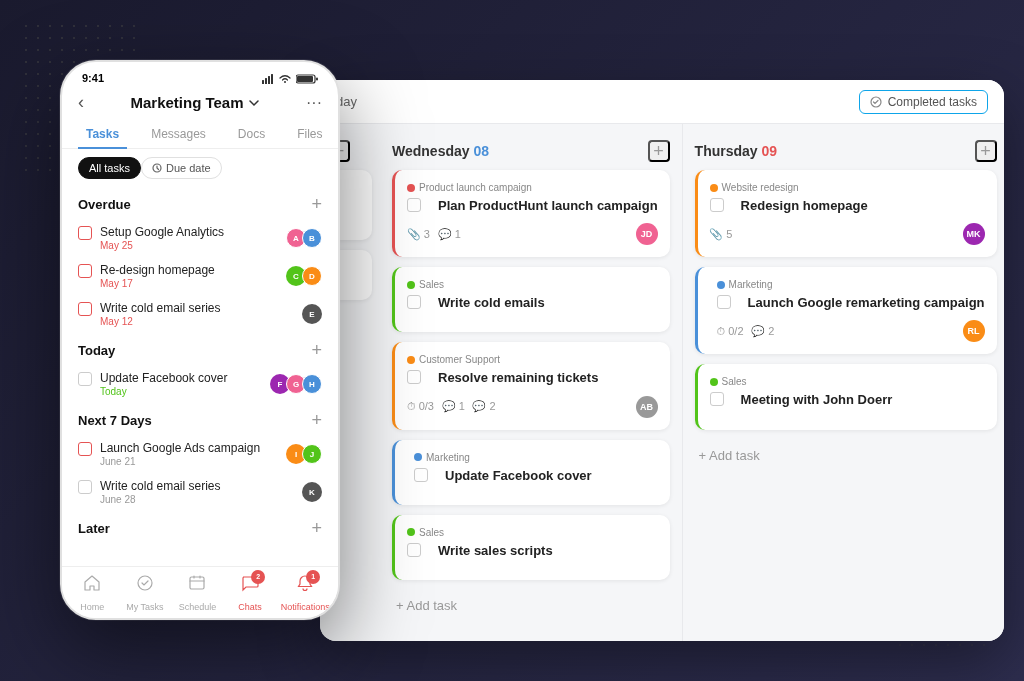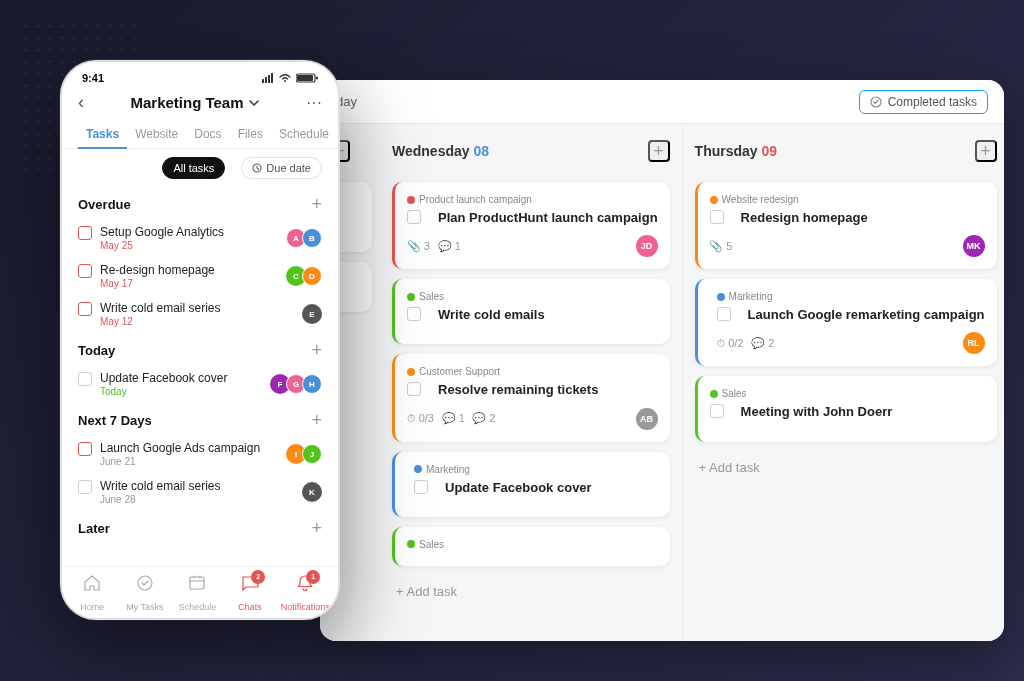--- a/index.html
+++ b/index.html
@@ -104,21 +104,21 @@
       padding: 12px;
       border-right: 1px solid #e8e9ec;
       overflow-y: auto;
       background: #f5f6f8;
     }
 
     .col-header {
       display: flex;
       align-items: center;
       justify-content: space-between;
-      margin-bottom: 16px;
+      margin-bottom: 4px;
       padding: 4px 0;
     }
 
     .col-title {
       font-size: 14px;
       font-weight: 600;
       color: #333;
     }
 
     .col-title .day-num {
@@ -272,21 +272,21 @@
       border-radius: 36px;
       box-shadow: 0 30px 80px rgba(0,0,0,0.5), 0 0 0 1px rgba(255,255,255,0.1);
       overflow: hidden;
       position: relative;
       border: 2px solid #e0e0e0;
     }
 
     .phone-status-bar {
       display: flex;
       justify-content: space-between;
-      align-items: center;
+      align-items: flex-end;
       padding: 10px 20px 4px;
       font-size: 11px;
       font-weight: 600;
     }
 
     .status-icons {
       display: flex;
       align-items: center;
       gap: 4px;
       font-size: 10px;
@@ -303,21 +303,21 @@
       font-size: 15px;
       font-weight: 700;
       color: #111;
       display: flex;
       align-items: center;
       gap: 4px;
     }
 
     .phone-nav-tabs {
       display: flex;
-      gap: 0;
+      gap: 16px;
       padding: 0 16px;
       border-bottom: 1px solid #eee;
       font-size: 12px;
     }
 
     .nav-tab {
       padding: 6px 8px;
       color: #999;
       cursor: pointer;
       border-bottom: 2px solid transparent;
@@ -325,23 +325,22 @@
     }
 
     .nav-tab.active {
       color: #4a90d9;
       border-bottom-color: #4a90d9;
       font-weight: 600;
     }
 
     .phone-filters {
       display: flex;
-      gap: 16px;
+      gap: 0;
       padding: 8px 16px;
-      justify-content: flex-end;
     }
 
     .filter-chip {
       font-size: 11px;
       padding: 4px 10px;
       border-radius: 20px;
       border: 1px solid #e0e0e0;
       color: #555;
       background: #fff;
       cursor: pointer;
@@ -582,20 +581,24 @@
         <div class="card-checkbox-row">
           <div class="card-checkbox"></div>
           <span class="card-title">Update Facebook cover</span>
         </div>
       </div>
 
       <div class="kanban-card green-border">
         <div class="card-tag">
           <span class="tag-dot" style="background:#52c41a;"></span>
           <span>Sales</span>
+        </div>
+        <div class="card-checkbox-row">
+          <div class="card-checkbox"></div>
+          <span class="card-title">Write sales scripts</span>
         </div>
       </div>
 
       <div class="add-task-row">
         <span>+ Add task</span>
       </div>
     </div>
 
     <div class="kanban-col">
       <div class="col-header">
@@ -698,21 +701,21 @@
         <span>Marketing Team</span>
         <svg width="12" height="12" viewBox="0 0 12 12" fill="none">
           <path d="M2 4l4 4 4-4" stroke="#333" stroke-width="1.5" stroke-linecap="round"></path>
         </svg>
       </div>
       <span style="font-size:16px;color:#555;cursor:pointer;">···</span>
     </div>
 
     <div class="phone-nav-tabs">
       <div class="nav-tab active">Tasks</div>
-      <div class="nav-tab">Website</div>
+      <div class="nav-tab">Messages</div>
       <div class="nav-tab">Docs</div>
       <div class="nav-tab">Files</div>
       <div class="nav-tab">Schedule</div>
     </div>
 
     <div class="phone-filters">
       <div class="filter-chip active">All tasks</div>
       <div class="filter-chip" style="display:flex;align-items:center;gap:4px;">
         <svg width="10" height="10" viewBox="0 0 10 10" fill="none">
           <circle cx="5" cy="5" r="4" stroke="#666" stroke-width="1.2"></circle>

